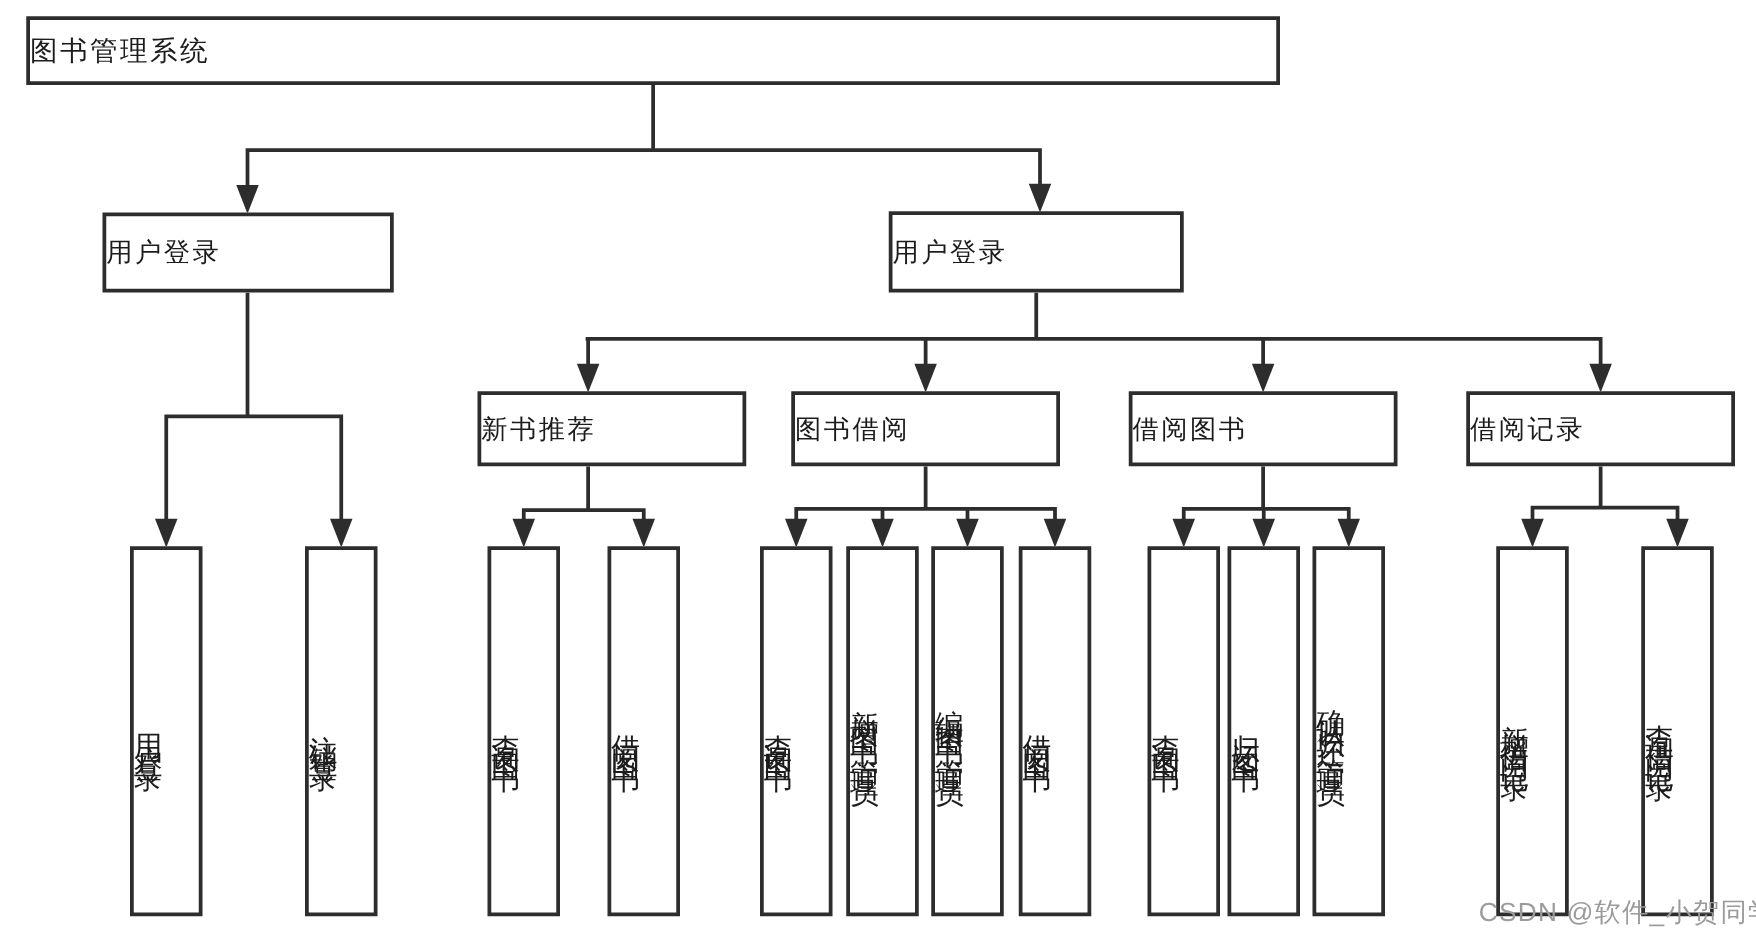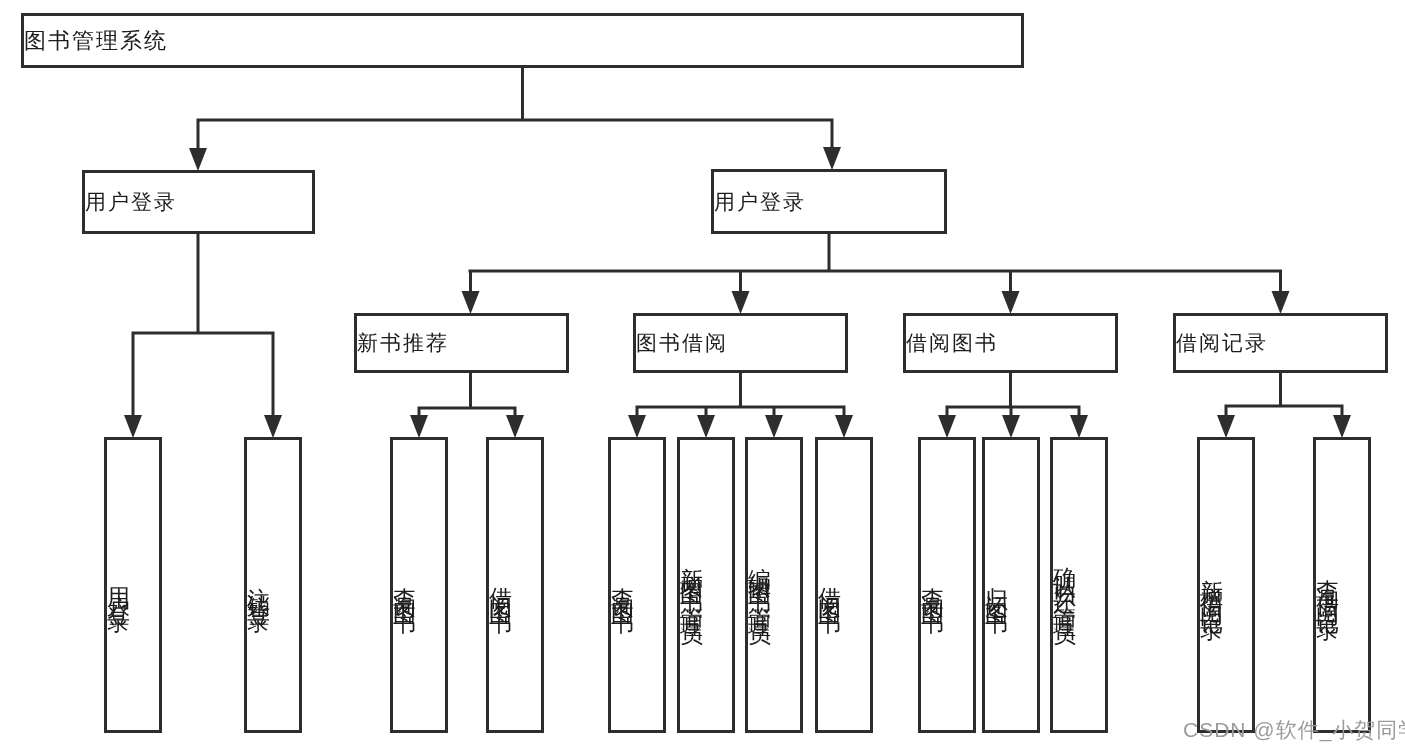--- a/index.html
+++ b/index.html
@@ -85,21 +85,21 @@
     <span>图书管理系统</span>
   </div>
 
   <div class="hbox" style="left:82px;top:170px;width:233px;height:64px">
     <span>用户登录</span>
   </div>
   <div class="hbox" style="left:711px;top:169px;width:236px;height:65px">
     <span>用户登录</span>
   </div>
 
-  <div class="hbox l3" style="left:354px">
+  <div class="hbox l3" style="left:382px">
     <span>新书推荐</span>
   </div>
   <div class="hbox l3" style="left:633px">
     <span>图书借阅</span>
   </div>
   <div class="hbox l3" style="left:903px">
     <span>借阅图书</span>
   </div>
   <div class="hbox l3" style="left:1173px">
     <span>借阅记录</span>

